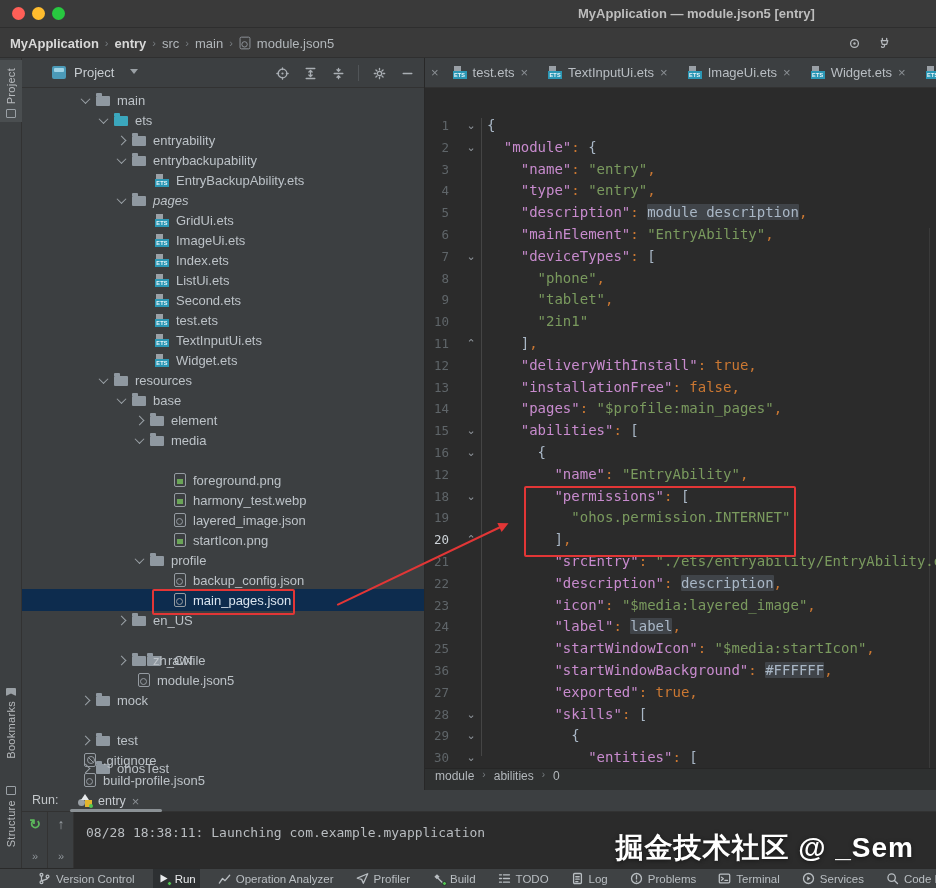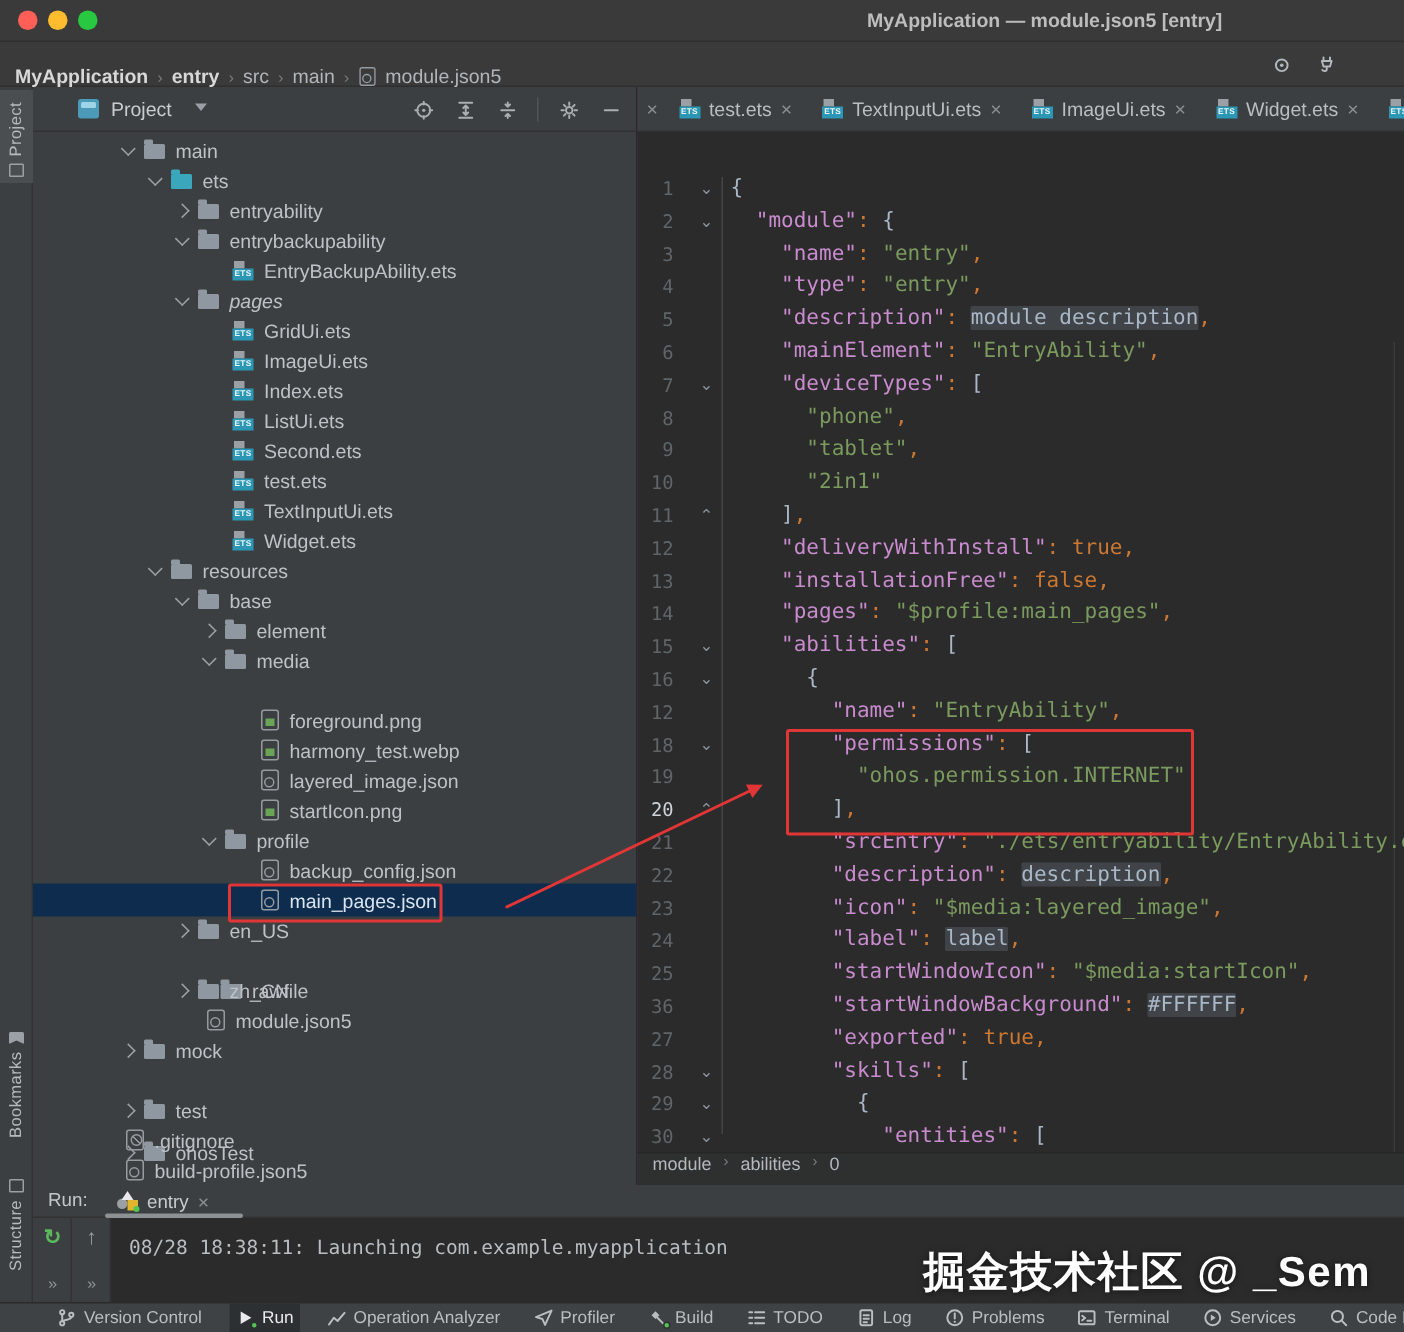--- a/index.html
+++ b/index.html
@@ -1,27 +1,27 @@
 <!DOCTYPE html>
 <html><head>
 <meta charset="utf-8">
 <style>
   * { margin:0; padding:0; box-sizing:border-box; }
   html,body { width:936px; height:888px; overflow:hidden; background:#2b2b2b;
     font-family:"Liberation Sans", sans-serif; }
-  #app { position:relative; width:936px; height:888px; background:#a21caf; overflow:hidden; }
+  #app { position:relative; width:936px; height:888px; background:#c4b5fd; overflow:hidden; }
 
   
   #titlebar { position:absolute; left:0; top:0; width:936px; height:28px; background:#3a3a3a; border-bottom:1px solid #2e2e2e; }
   .tl { position:absolute; top:7px; width:13px; height:13px; border-radius:50%; }
   #win-title { position:absolute; left:578px; top:6px; font-size:13px; font-weight:bold; color:#bdbdbd; white-space:nowrap; }
 
   
   #pathbar { position:absolute; left:0; top:28px; width:936px; height:30px; background:#3a3a3a; border-bottom:1px solid #2f2f2f; }
-  #path-items { position:absolute; left:10px; top:0; height:30px; display:flex; align-items:flex-end; gap:6px; }
+  #path-items { position:absolute; left:10px; top:0; height:30px; display:flex; align-items:center; gap:6px; }
   .crumb { font-size:13px; color:#b1b6ba; white-space:nowrap; }
   .crumb.bold { font-weight:bold; color:#d8d8d8; }
   .crumb-sep { color:#787d81; font-size:11px; }
   #pathbar-icons { position:absolute; right:44px; top:0; height:30px; display:flex; align-items:center; gap:14px; color:#b4b8bc; }
   .pbi { width:16px; height:16px; display:flex; align-items:center; justify-content:center; }
   #device-sliver { position:absolute; right:-6px; top:32px; width:14px; height:22px; border:1px solid #6a6e70; border-radius:4px; background:#434749; }
 
   
   #leftstrip { position:absolute; left:0; top:58px; width:22px; height:810px; background:#3c3f41; border-right:1px solid #323232; }
   .vtab { position:absolute; left:0; width:22px; display:flex; flex-direction:column; align-items:center; gap:5px; color:#b7babd; font-size:11px; }

